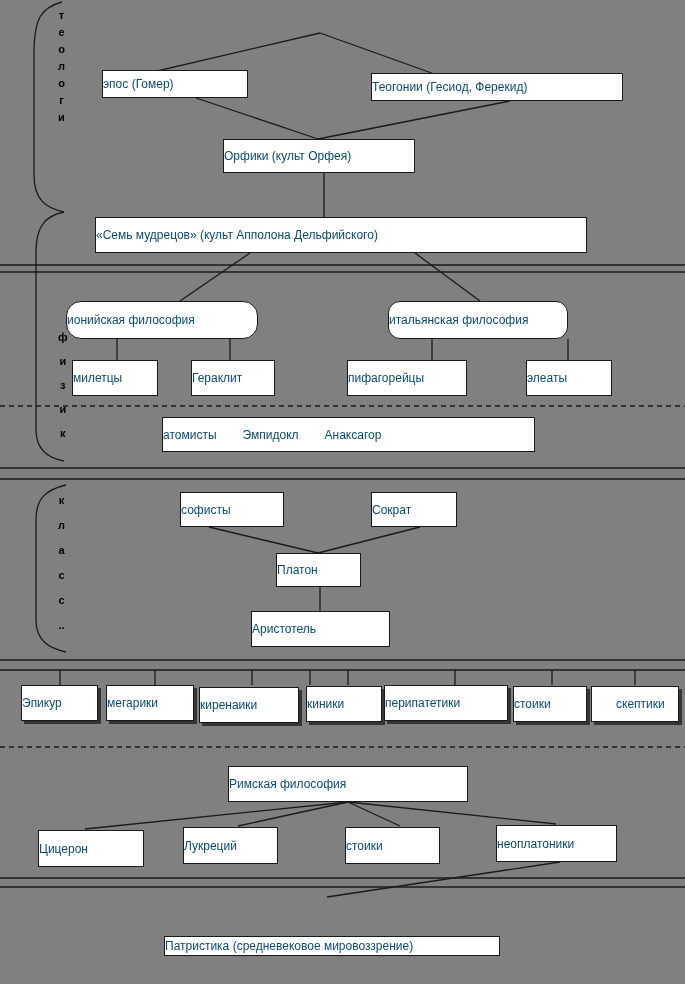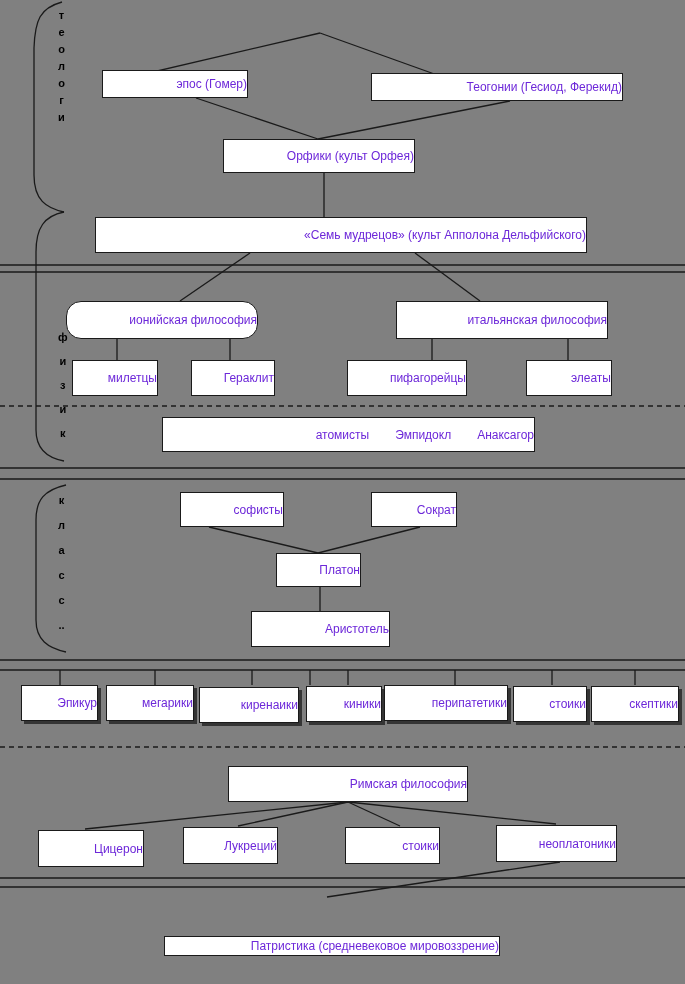--- a/index.html
+++ b/index.html
@@ -26,22 +26,22 @@
     width: 685px;
     height: 984px;
   }
   .node-box {
     position: absolute;
     background: #ffffff;
     border: 1px solid #1a1a1a;
     box-sizing: border-box;
     display: flex;
     align-items: center;
-    justify-content: flex-end;
-    color: #6d28d9;
+    justify-content: flex-start;
+    color: #0c4a6e;
     font-size: 12px;
     font-family: "Liberation Sans", sans-serif;
     white-space: nowrap;
     z-index: 3;
   }
   .node-box.shadowed {
     box-shadow: 3px 3px 0 rgba(40,40,40,0.85);
   }
   .node-box .multi {
     display: flex;
@@ -128,21 +128,21 @@
       </div>
       <div class="node-box" style="left: 223px; top: 139px; width: 192px; height: 34px;">
         <span>Орфики (культ Орфея)</span>
       </div>
       <div class="node-box" style="left: 95px; top: 217px; width: 492px; height: 36px;">
         <span>«Семь мудрецов» (культ Апполона Дельфийского)</span>
       </div>
       <div class="node-box" style="left: 66px; top: 301px; width: 192px; height: 38px; border-radius: 15px;">
         <span>ионийская философия</span>
       </div>
-      <div class="node-box" style="left: 396px; top: 301px; width: 212px; height: 38px;">
+      <div class="node-box" style="left: 388px; top: 301px; width: 180px; height: 38px; border-radius: 12px;">
         <span>итальянская философия</span>
       </div>
       <div class="node-box" style="left: 72px; top: 360px; width: 86px; height: 36px;">
         <span>милетцы</span>
       </div>
       <div class="node-box" style="left: 191px; top: 360px; width: 84px; height: 36px;">
         <span>Гераклит</span>
       </div>
       <div class="node-box" style="left: 347px; top: 360px; width: 120px; height: 36px;">
         <span>пифагорейцы</span>
@@ -186,21 +186,21 @@
           <span>Эмпидокл</span>
           <span>Анаксагор</span>
         </div>
       </div>
       <div class="node-box shadowed" style="left: 21px; top: 685px; width: 77px; height: 36px;">
         <span>Эпикур</span>
       </div>
       <div class="node-box shadowed" style="left: 106px; top: 685px; width: 88px; height: 36px;">
         <span>мегарики</span>
       </div>
-      <div class="node-box shadowed" style="left: 199px; top: 687px; width: 100px; height: 36px; padding-left: 20px;">
+      <div class="node-box shadowed" style="left: 199px; top: 687px; width: 100px; height: 36px;">
         <span>киренаики</span>
       </div>
       <div class="node-box shadowed" style="left: 306px; top: 686px; width: 76px; height: 36px;">
         <span>киники</span>
       </div>
       <div class="node-box shadowed" style="left: 384px; top: 685px; width: 124px; height: 36px;">
         <span>перипатетики</span>
       </div>
       <div class="node-box shadowed" style="left: 513px; top: 686px; width: 74px; height: 36px;">
         <span>стоики</span>

